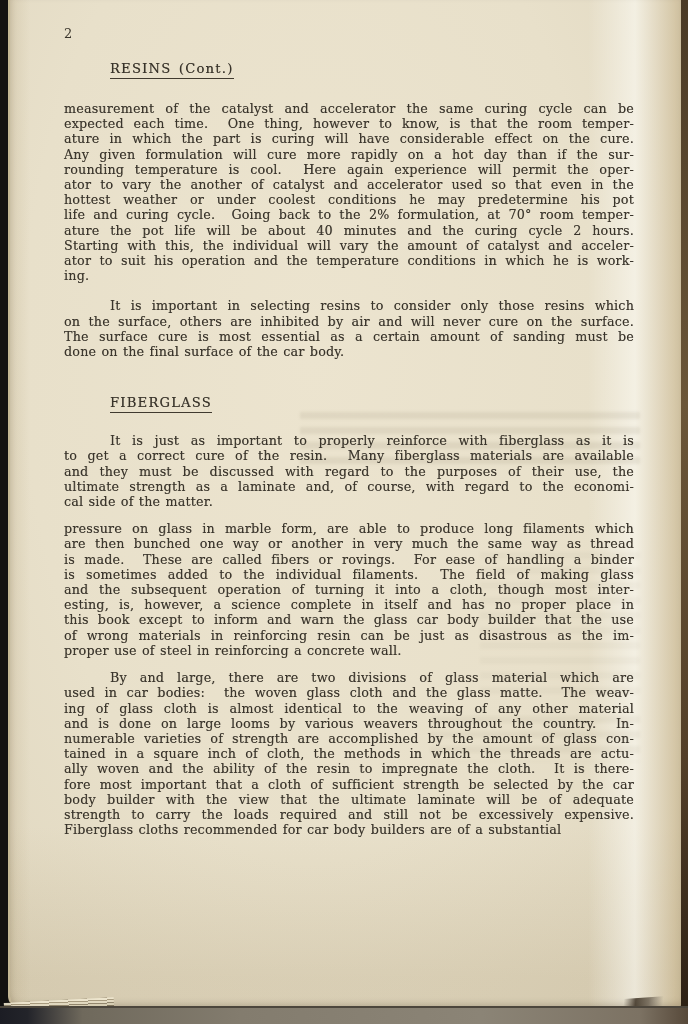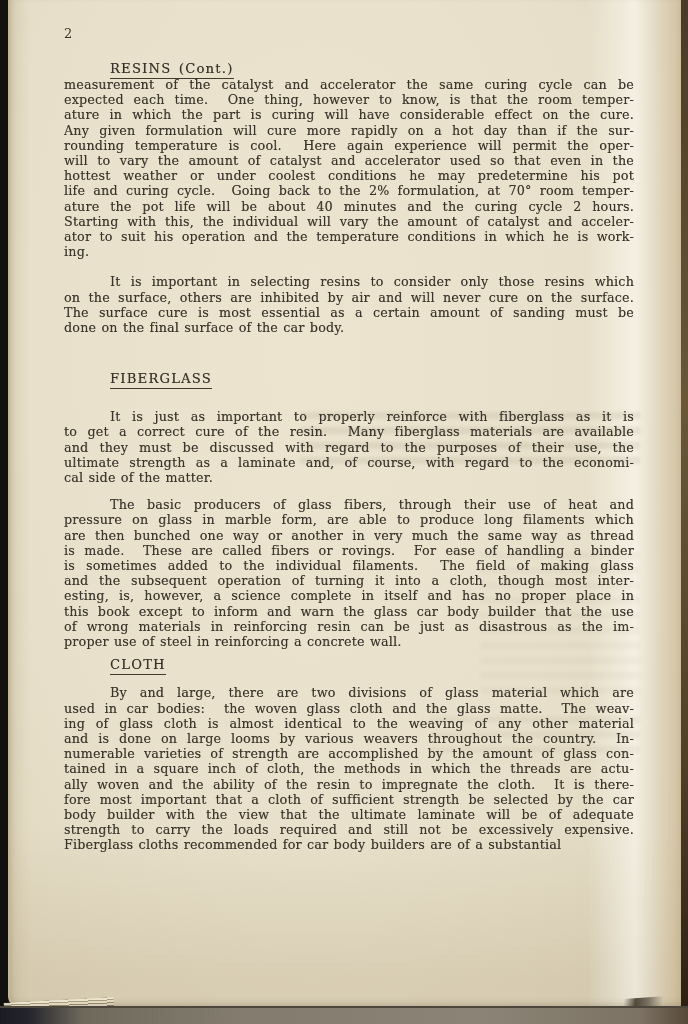--- a/index.html
+++ b/index.html
@@ -94,27 +94,27 @@
 <body>
 
 <div class="paper">
   <div class="bleed b1"></div>
   <div class="bleed b2"></div>
   <div class="bleed b3"></div>
   <div class="text-column">
     <div class="page-number">2</div>
 
   <div class="heading" style="margin-top: 20px;"><span class="hu">RESINS (Cont.)</span></div>
-      <div class="para" style="margin-top: 0;">
+      <div class="para" style="margin-top: 24px;">
         <div class="line">measurement of the catalyst and accelerator the same curing cycle can be</div>
         <div class="line">expected each time.  One thing, however to know, is that the room temper-</div>
         <div class="line">ature in which the part is curing will have considerable effect on the cure.</div>
         <div class="line">Any given formulation will cure more rapidly on a hot day than if the sur-</div>
         <div class="line">rounding temperature is cool.  Here again experience will permit the oper-</div>
-        <div class="line">will to vary the amount of catalyst and accelerator used so that even in the</div>
+        <div class="line">ator to vary the another of catalyst and accelerator used so that even in the</div>
         <div class="line">hottest weather or under coolest conditions he may predetermine his pot</div>
         <div class="line">life and curing cycle.  Going back to the 2% formulation, at 70° room temper-</div>
         <div class="line">ature the pot life will be about 40 minutes and the curing cycle 2 hours.</div>
         <div class="line">Starting with this, the individual will vary the amount of catalyst and acceler-</div>
         <div class="line">ator to suit his operation and the temperature conditions in which he is work-</div>
         <div class="line last">ing.</div>
       </div>
       <div class="para" style="margin-top: 15px;">
         <div class="line indent">It is important in selecting resins to consider only those resins which</div>
         <div class="line">on the surface, others are inhibited by air and will never cure on the surface.</div>
@@ -123,32 +123,30 @@
       </div>
       <div class="heading" style="margin-top: 36px;"><span class="hu">FIBERGLASS</span></div>
       <div class="para" style="margin-top: 22px;">
         <div class="line indent">It is just as important to properly reinforce with fiberglass as it is</div>
         <div class="line">to get a correct cure of the resin.  Many fiberglass materials are available</div>
         <div class="line">and they must be discussed with regard to the purposes of their use, the</div>
         <div class="line">ultimate strength as a laminate and, of course, with regard to the economi-</div>
         <div class="line last">cal side of the matter.</div>
       </div>
       <div class="para" style="margin-top: 12px;">
-        <div class="line indent">The basic producers of glass fibers, through their use of heat and</div>
         <div class="line">pressure on glass in marble form, are able to produce long filaments which</div>
         <div class="line">are then bunched one way or another in very much the same way as thread</div>
         <div class="line">is made.  These are called fibers or rovings.  For ease of handling a binder</div>
         <div class="line">is sometimes added to the individual filaments.  The field of making glass</div>
         <div class="line">and the subsequent operation of turning it into a cloth, though most inter-</div>
         <div class="line">esting, is, however, a science complete in itself and has no proper place in</div>
         <div class="line">this book except to inform and warn the glass car body builder that the use</div>
         <div class="line">of wrong materials in reinforcing resin can be just as disastrous as the im-</div>
         <div class="line last">proper use of steel in reinforcing a concrete wall.</div>
       </div>
-      <div class="heading" style="margin-top: 8px;"><span class="hu">CLOTH</span></div>
       <div class="para" style="margin-top: 12px;">
         <div class="line indent">By and large, there are two divisions of glass material which are</div>
         <div class="line">used in car bodies:  the woven glass cloth and the glass matte.  The weav-</div>
         <div class="line">ing of glass cloth is almost identical to the weaving of any other material</div>
         <div class="line">and is done on large looms by various weavers throughout the country.  In-</div>
         <div class="line">numerable varieties of strength are accomplished by the amount of glass con-</div>
         <div class="line">tained in a square inch of cloth, the methods in which the threads are actu-</div>
         <div class="line">ally woven and the ability of the resin to impregnate the cloth.  It is there-</div>
         <div class="line">fore most important that a cloth of sufficient strength be selected by the car</div>
         <div class="line">body builder with the view that the ultimate laminate will be of adequate</div>

